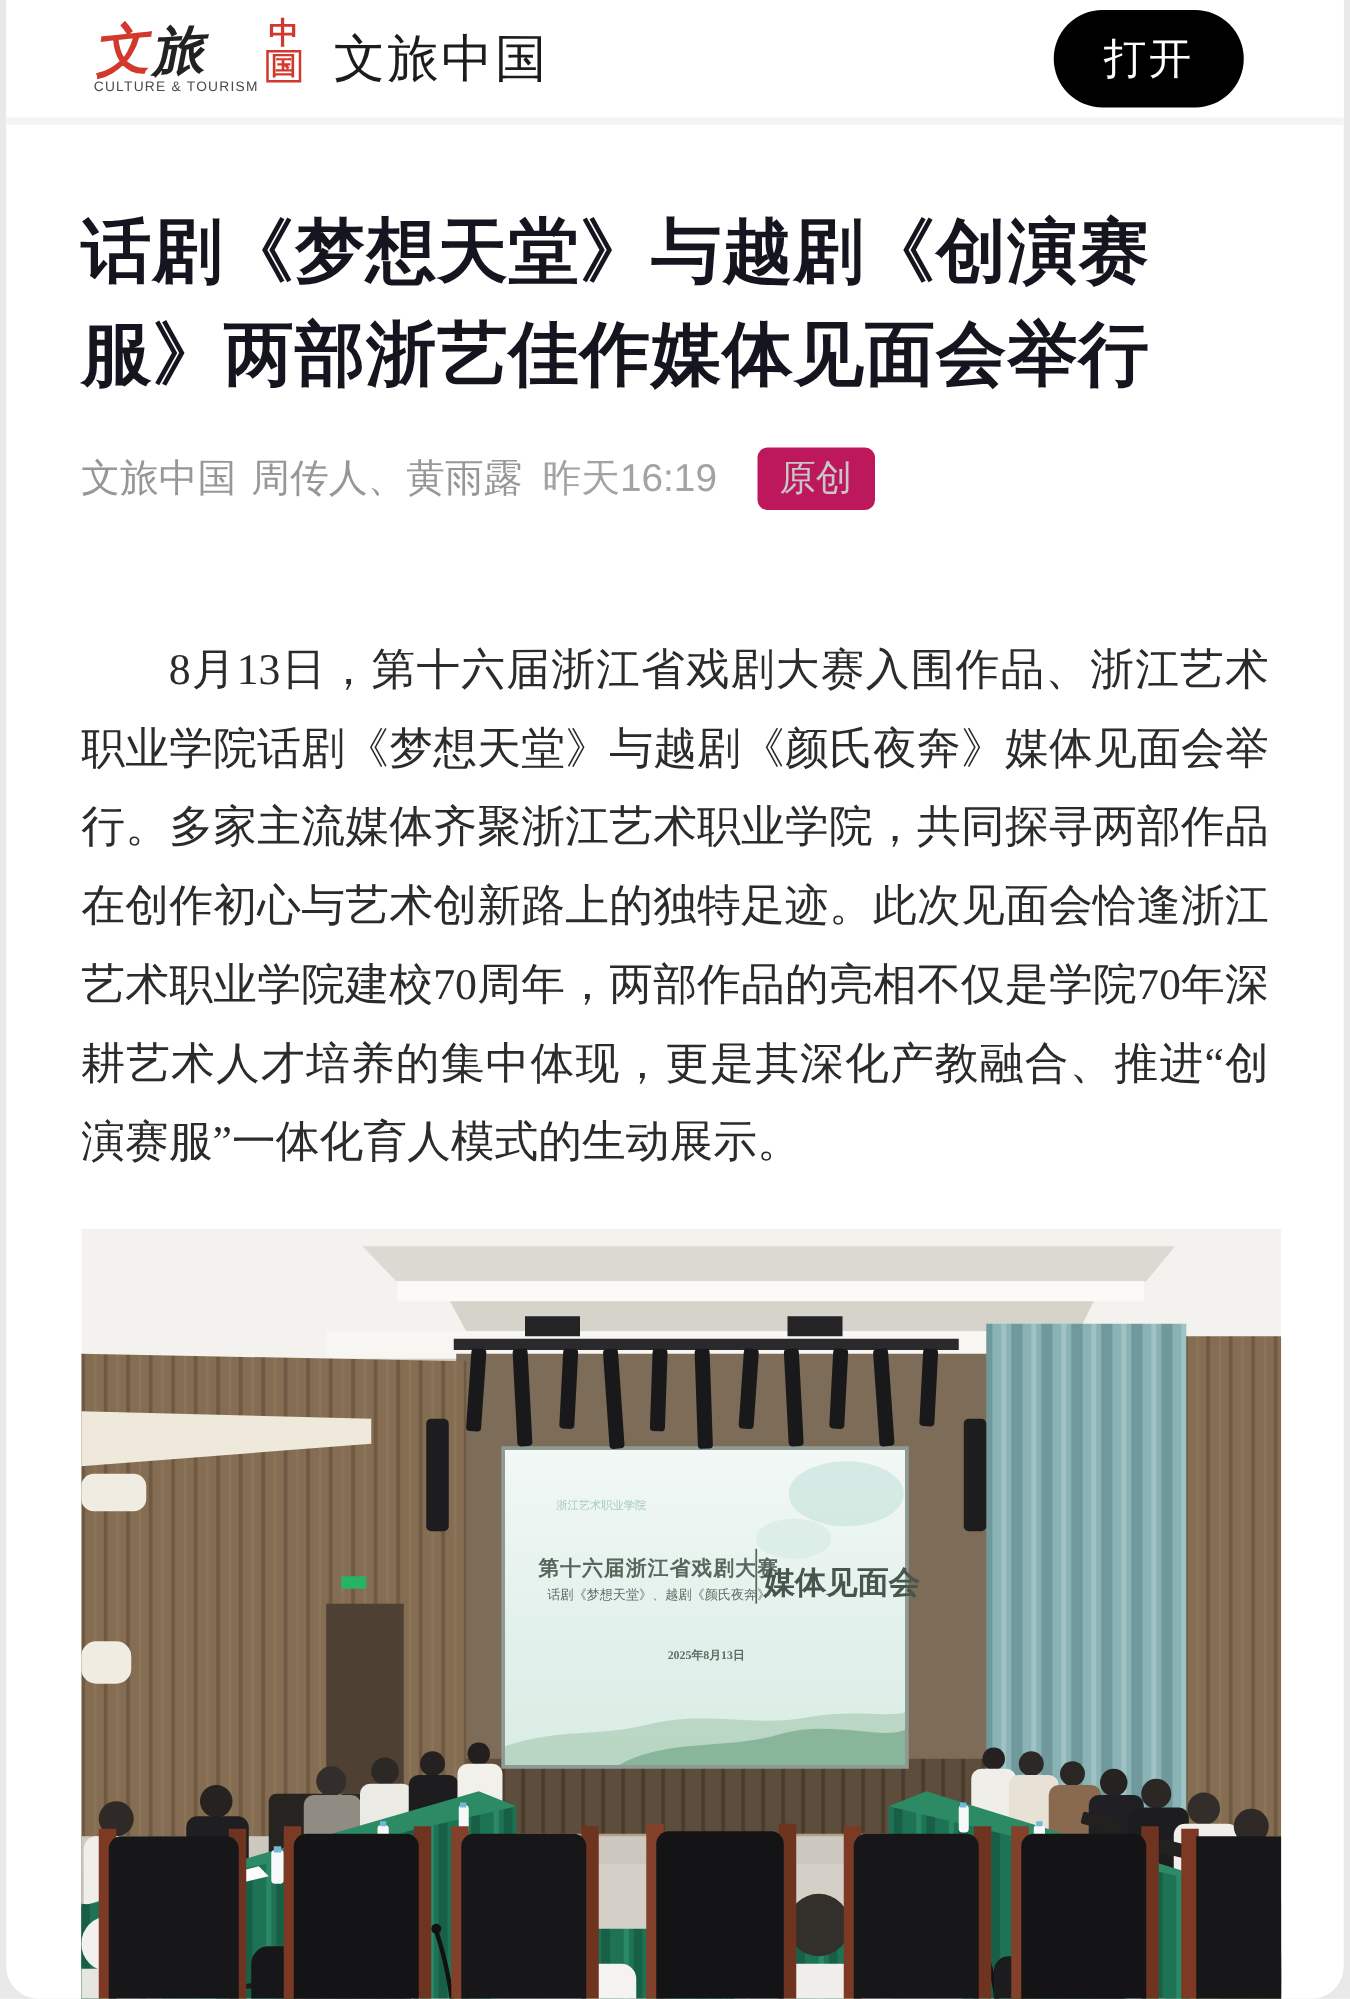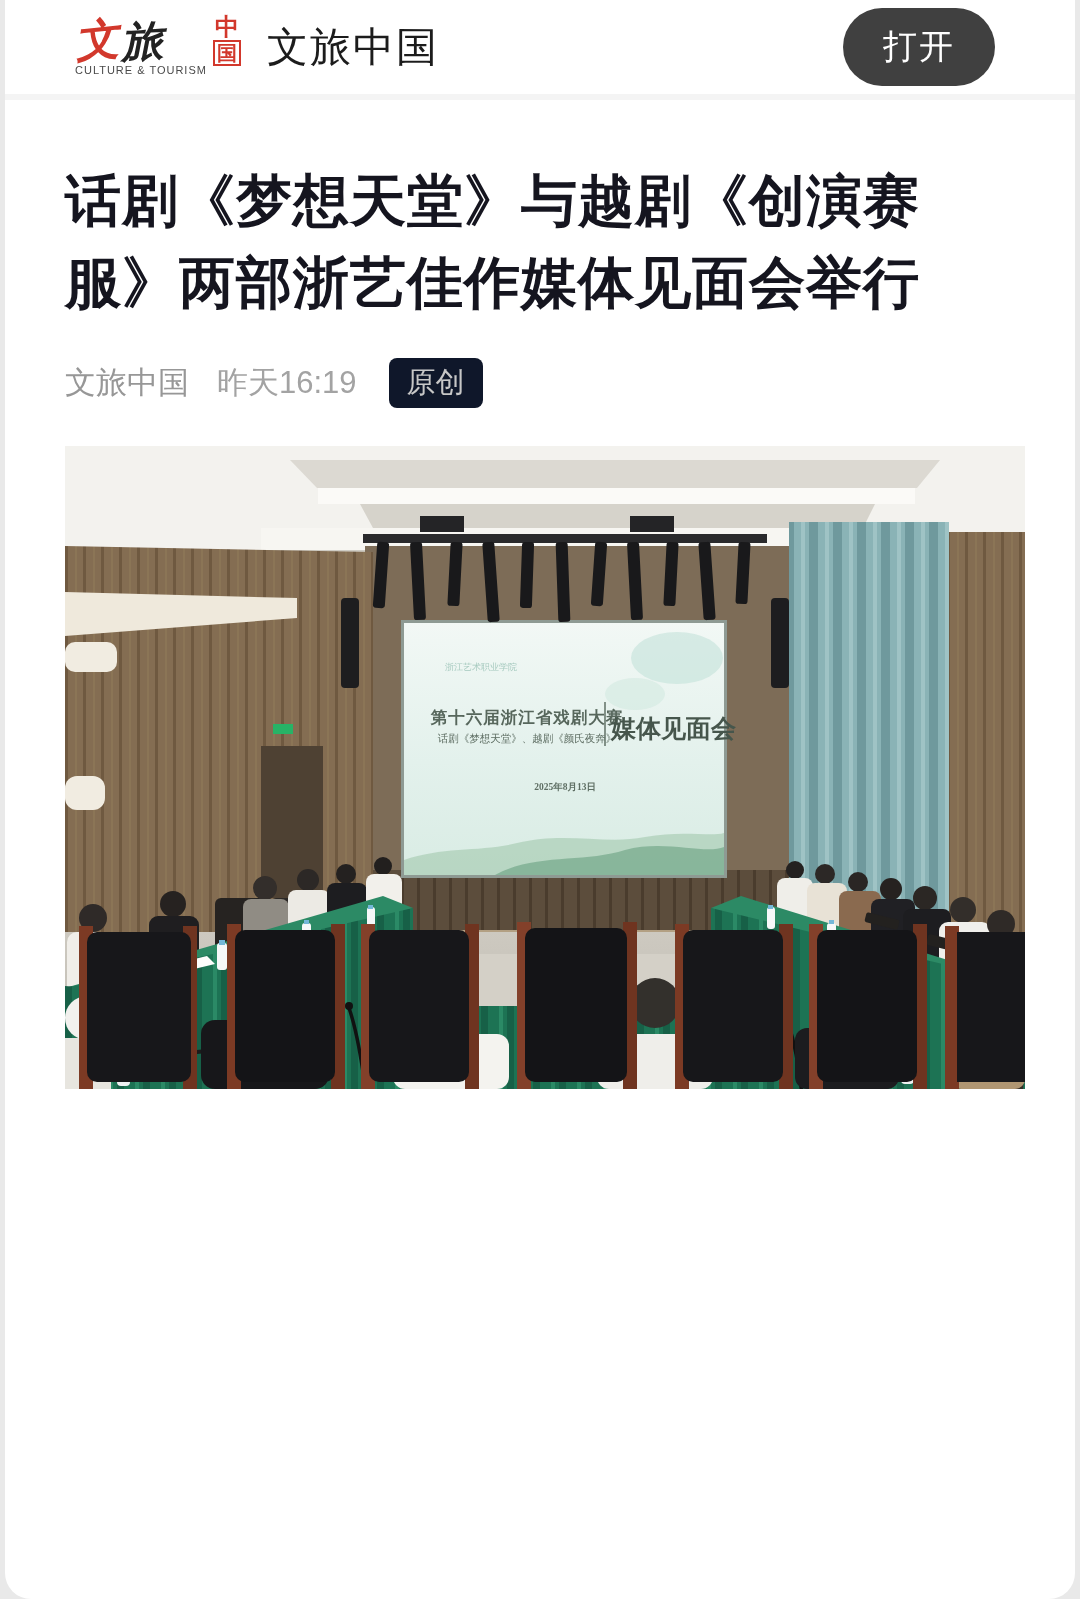--- a/index.html
+++ b/index.html
@@ -29,21 +29,21 @@
   .logo-script .wen{color:#d2382c;font-size:44px;transform:rotate(-6deg);}
   .logo-script .lv{color:#222;font-size:42px;margin-left:2px;transform:rotate(-3deg);}
   .logo-seal{display:flex;flex-direction:column;align-items:center;margin-left:6px;margin-top:-4px;font-family:"Liberation Serif",serif;font-weight:700;}
   .logo-seal .zhong{color:#d2382c;font-size:24px;}
   .logo-seal .guo{color:#d2382c;font-size:20px;border:2px solid #d2382c;padding:1px 2px;margin-top:1px;}
   .logo-block{display:flex;flex-direction:column;}
   .logo-caption{font-size:11px;color:#4a4a4a;letter-spacing:1px;margin-top:2px;text-align:center;}
   .brand-name{font-size:41px;color:#1c1c1c;margin-left:26px;letter-spacing:2px;}
   .open-btn{
     margin-left:auto;
-    background:#404040;color:#fff;
+    background:#000000;color:#fff;
     font-size:34px;
     padding:16px 40px;
     border:none;border-radius:40px;
     letter-spacing:2px;
   }
   
   .article{padding:0 60px;}
   .article-title{
     margin:60px 0 0 0;
     font-size:56px;line-height:82px;
@@ -53,21 +53,21 @@
   .byline{
     margin-top:34px;
     display:flex;align-items:center;
     font-size:31px;color:#979797;
   }
   .byline .source{margin-right:12px;}
   .byline .authors{}
   .byline .time{margin-left:16px;color:#a3a3a3;}
   .badge-original{
     margin-left:32px;
-    background:#0f172a;color:#c7c7c7;
+    background:#be185d;color:#c7c7c7;
     font-size:29px;
     padding:5px 18px;border-radius:8px;
   }
   .article-body{
     margin-top:96px;
     font-family:"Liberation Serif", serif;
     font-size:35px;line-height:63px;
     color:#2b2b2b;
     text-align:justify;
     text-indent:2em;
@@ -96,24 +96,26 @@
     </div>
     <div class="brand-name">文旅中国</div>
     <button class="open-btn">打开</button>
   </div>
 
   <div class="article">
     <h1 class="article-title">话剧《梦想天堂》与越剧《创演赛服》两部浙艺佳作媒体见面会举行</h1>
 
     <div class="byline">
       <span class="source">文旅中国</span>
+      <span class="authors">周传人、黄雨露</span>
       <span class="time">昨天16:19</span>
       <span class="badge-original">原创</span>
     </div>
 
+    <p class="article-body">8月13日，第十六届浙江省戏剧大赛入围作品、浙江艺术职业学院话剧《梦想天堂》与越剧《颜氏夜奔》媒体见面会举行。多家主流媒体齐聚浙江艺术职业学院，共同探寻两部作品在创作初心与艺术创新路上的独特足迹。此次见面会恰逢浙江艺术职业学院建校70周年，两部作品的亮相不仅是学院70年深耕艺术人才培养的集中体现，更是其深化产教融合、推进“创演赛服”一体化育人模式的生动展示。</p>
 
     <div class="photo-wrap">
       <svg width="960" height="643" viewBox="0 0 960 643" xmlns="http://www.w3.org/2000/svg">
         <defs>
           <linearGradient id="screenGrad" x1="0" y1="0" x2="0" y2="1">
             <stop offset="0" stop-color="#f2f8f5"></stop>
             <stop offset="0.55" stop-color="#e3f1ec"></stop>
             <stop offset="1" stop-color="#d9ece4"></stop>
           </linearGradient>
           <linearGradient id="floorGrad" x1="0" y1="0" x2="0" y2="1">

